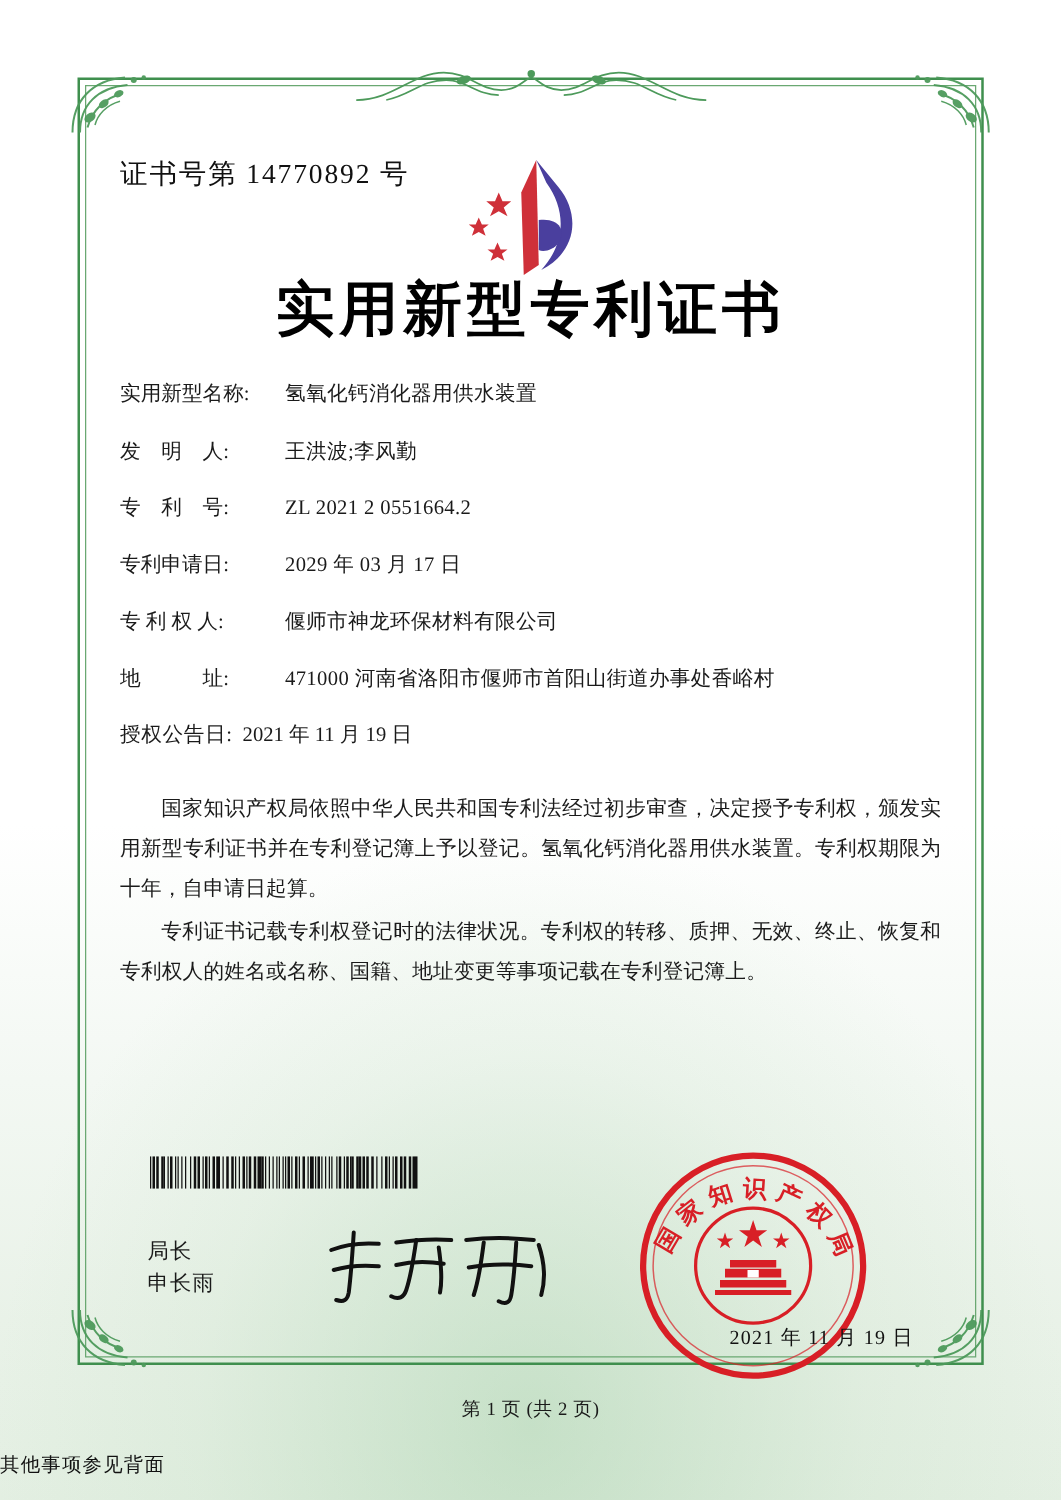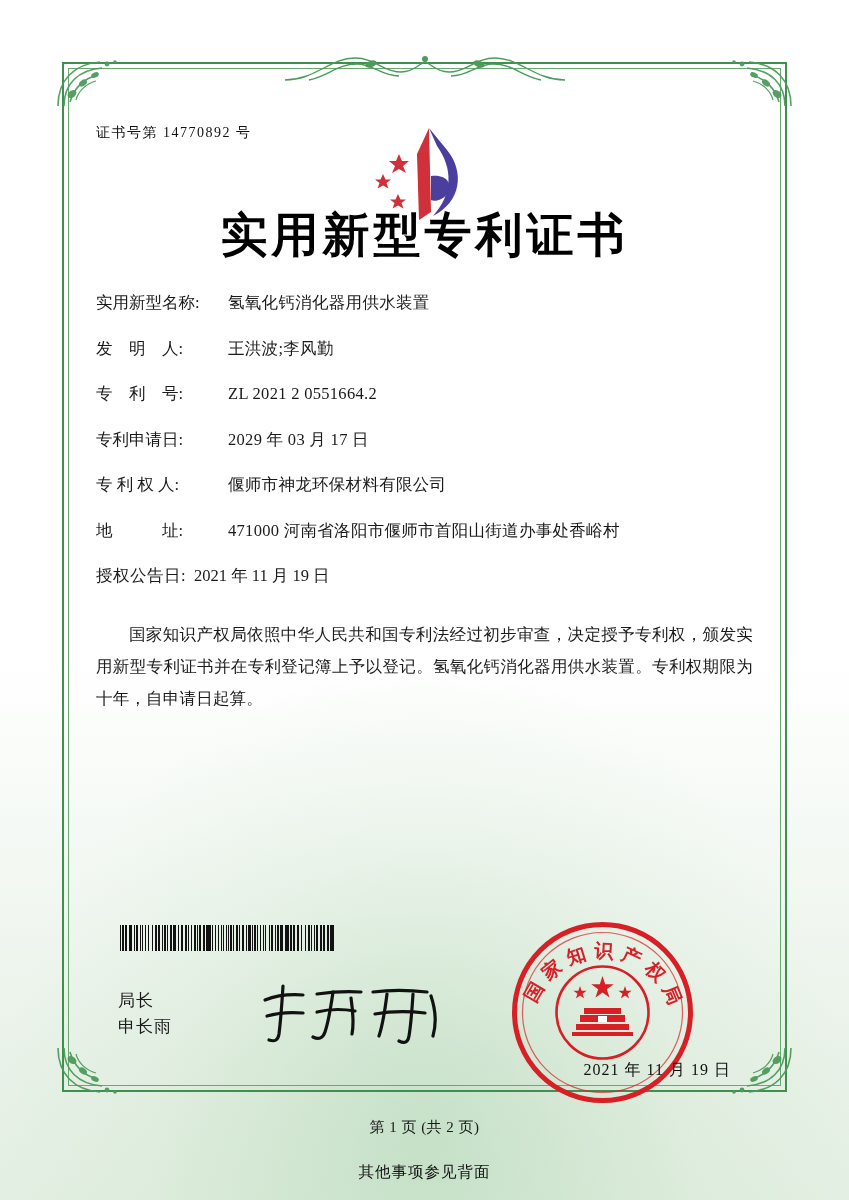--- a/index.html
+++ b/index.html
@@ -71,21 +71,21 @@
   
   .content {
     position: absolute;
     left: 96px;
     right: 96px;
     top: 96px;
   }
 
   .cert-no {
     font-family: "Liberation Serif", serif;
-    font-size: 14px;
+    font-size: 22px;
     letter-spacing: 1.5px;
     color: #111;
     margin-top: 28px;
   }
 
   
   .logo {
     position: absolute;
     left: 50%;
     top: 28px;
@@ -224,21 +224,20 @@
     top: 1118px;
     text-align: center;
     font-size: 15px;
     letter-spacing: 0.5px;
   }
   .footnote {
     position: absolute;
     left: 0;
     right: 0;
     top: 1162px;
-    text-align: center;
     font-size: 15.5px;
     letter-spacing: 1px;
     color: #111;
   }
 </style>
 </head>
 <body>
 
 <div class="page">
 
@@ -381,20 +380,21 @@
       <div class="dual">
         <div class="seg1">
           <span class="dl">授权公告日:</span>
           <span class="dv">2021 年 11 月 19 日</span>
         </div>
       </div>
     </div>
 
     <div class="paras">
       <p>国家知识产权局依照中华人民共和国专利法经过初步审查，决定授予专利权，颁发实用新型专利证书并在专利登记簿上予以登记。氢氧化钙消化器用供水装置。专利权期限为十年，自申请日起算。</p>
+      <p>专利证书记载专利权登记时的法律状况。专利权的转移、质押、无效、终止、恢复和专利权人的姓名或名称、国籍、地址变更等事项记载在专利登记簿上。</p>
     </div>
 
   </div>
 
   <div class="barcode" id="barcode">
       <i style="width:1px"></i>
       <i style="width:2px;background:transparent"></i>
       <i style="width:2px"></i>
       <i style="width:2px;background:transparent"></i>
       <i style="width:2px"></i>

